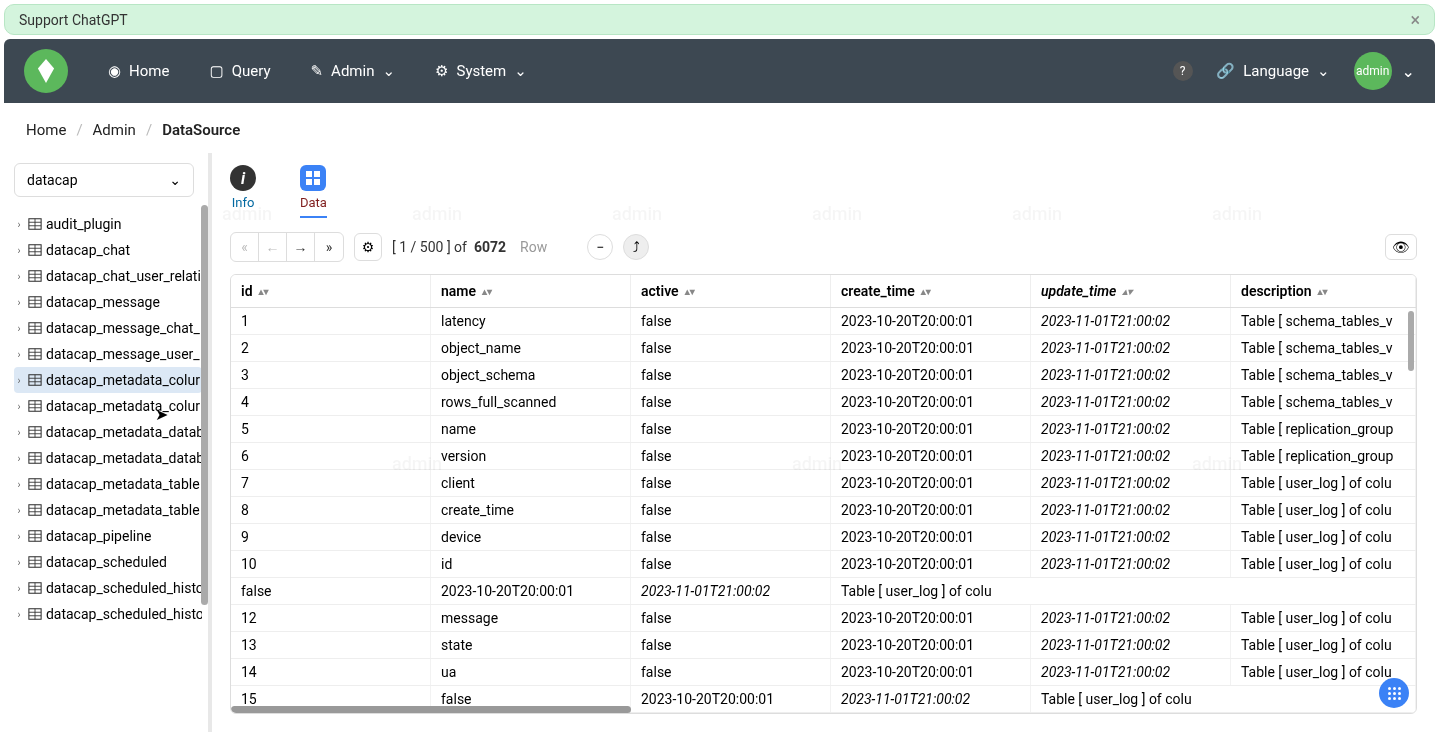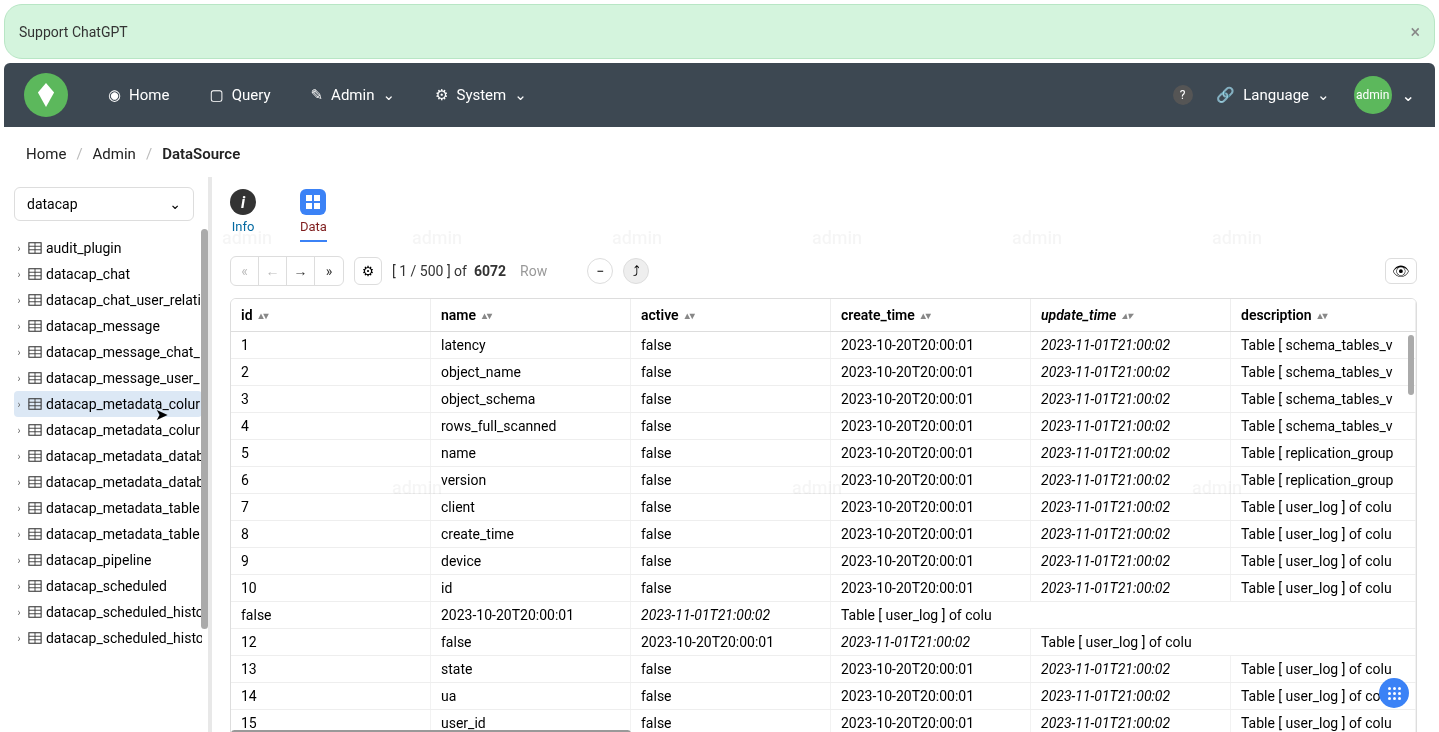--- a/index.html
+++ b/index.html
@@ -1,17 +1,17 @@
 <!DOCTYPE html>
 <html><head>
 <meta charset="utf-8">
 <style>
 * { margin: 0; padding: 0; box-sizing: border-box; font-family: -apple-system, BlinkMacSystemFont, "Segoe UI", Roboto, sans-serif; }
 body { background: #fff; overflow: hidden; width: 1439px; height: 732px; position: relative; }
-.banner { background: #d4f4dd; border: 1px solid #b8e6c5; padding: 16px 14px; display: flex; justify-content: space-between; align-items: center; font-size: 14px; color: #333; border-radius: 18px; margin: 4px 4px 0 4px; }
+.banner { background: #d4f4dd; border: 1px solid #b8e6c5; padding: 4px 14px; display: flex; justify-content: space-between; align-items: center; font-size: 14px; color: #333; border-radius: 10px; margin: 4px 4px 0 4px; }
 .banner-close { cursor: pointer; color: #888; font-size: 18px; }
 .navbar { background: #3d4852; color: #fff; display: flex; align-items: center; padding: 0 20px; height: 64px; margin: 4px; border-radius: 6px 6px 0 0; position: relative; }
 .logo { width: 44px; height: 44px; background: #5cb85c; border-radius: 50%; display: flex; align-items: center; justify-content: center; margin-right: 40px; position: relative; }
 .logo::before { content: ''; width: 18px; height: 24px; background: #fff; clip-path: polygon(50% 0%, 95% 40%, 50% 100%, 5% 40%); position: absolute; }
 .nav-items { display: flex; gap: 40px; flex: 1; }
 .nav-item { display: flex; align-items: center; gap: 8px; font-size: 15px; cursor: pointer; }
 .nav-right { display: flex; align-items: center; gap: 24px; }
 .help-icon { width: 20px; height: 20px; border-radius: 50%; background: #555; display: flex; align-items: center; justify-content: center; font-size: 12px; }
 .lang { display: flex; align-items: center; gap: 8px; font-size: 15px; }
 .avatar { width: 38px; height: 38px; border-radius: 50%; background: #5cb85c; display: flex; align-items: center; justify-content: center; font-size: 12px; color: #fff; }
@@ -451,20 +451,21 @@
             <div class="col-desc">Table [ user_log ] of colu</div>
           </div>
           <div class="trow">
             <div class="col-active">false</div>
             <div class="col-create">2023-10-20T20:00:01</div>
             <div class="col-update">2023-11-01T21:00:02</div>
             <div class="col-desc">Table [ user_log ] of colu</div>
           </div>
           <div class="trow">
             <div class="col-id">12</div>
+            <div class="col-name">message</div>
             <div class="col-active">false</div>
             <div class="col-create">2023-10-20T20:00:01</div>
             <div class="col-update">2023-11-01T21:00:02</div>
             <div class="col-desc">Table [ user_log ] of colu</div>
           </div>
           <div class="trow">
             <div class="col-id">13</div>
             <div class="col-name">state</div>
             <div class="col-active">false</div>
             <div class="col-create">2023-10-20T20:00:01</div>
@@ -474,21 +475,20 @@
           <div class="trow">
             <div class="col-id">14</div>
             <div class="col-name">ua</div>
             <div class="col-active">false</div>
             <div class="col-create">2023-10-20T20:00:01</div>
             <div class="col-update">2023-11-01T21:00:02</div>
             <div class="col-desc">Table [ user_log ] of colu</div>
           </div>
           <div class="trow">
             <div class="col-id">15</div>
-            <div class="col-name">user_id</div>
             <div class="col-active">false</div>
             <div class="col-create">2023-10-20T20:00:01</div>
             <div class="col-update">2023-11-01T21:00:02</div>
             <div class="col-desc">Table [ user_log ] of colu</div>
           </div>
         </div>
       <div class="table-scroll-h"></div>
       <div class="table-scroll-v"></div>
     </div>
 

